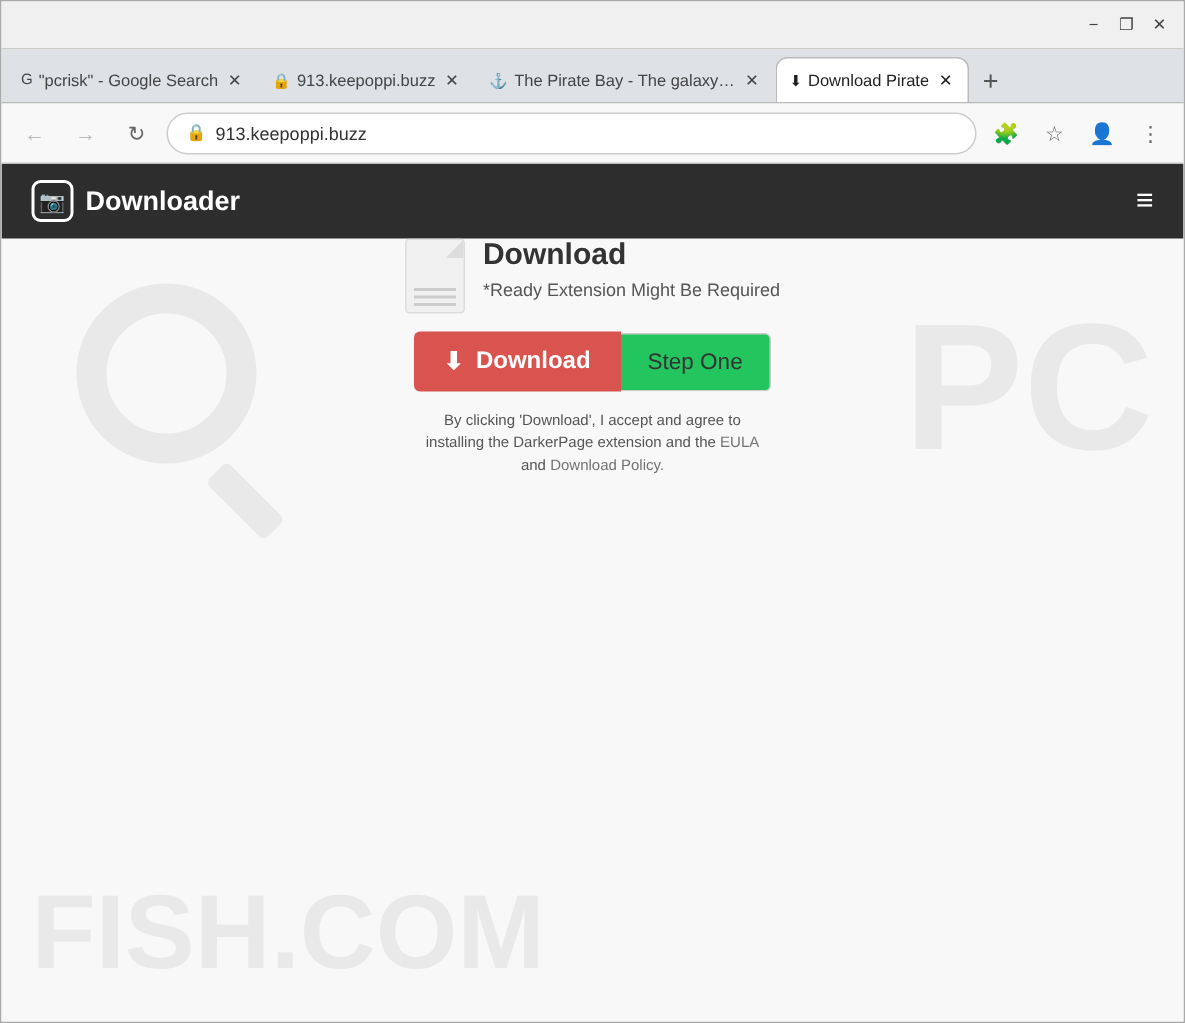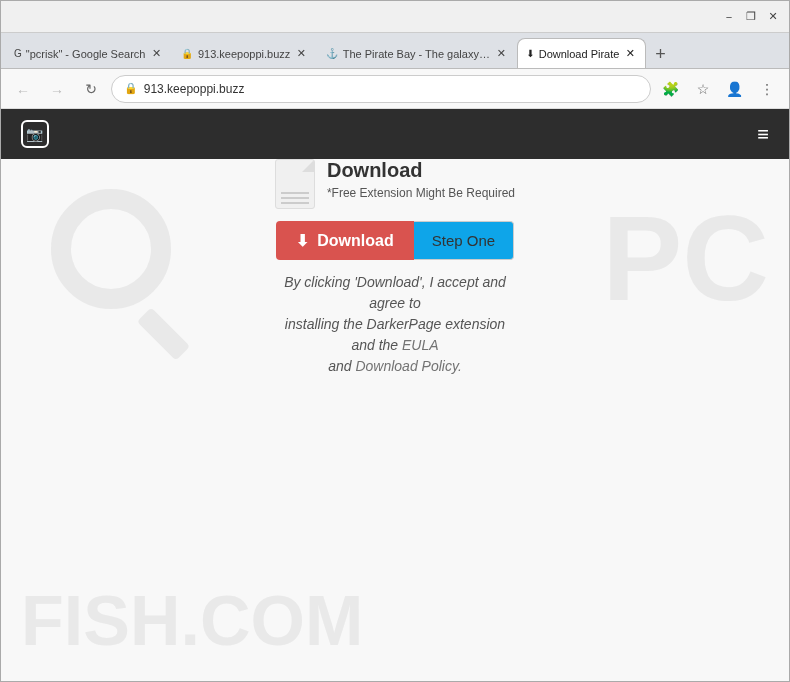--- a/index.html
+++ b/index.html
@@ -264,36 +264,35 @@
       color: #fff;
       border: none;
       padding: 10px 20px;
       font-size: 16px;
       cursor: pointer;
       border-radius: 4px 0 0 4px;
       display: flex; align-items: center; gap: 8px;
       font-weight: bold;
     }
     .step-one-btn {
-      background: #0ea5e9;
+      background: #22c55e;
       color: #333;
       border: 1px solid #ccc;
       border-left: none;
       padding: 10px 18px;
       font-size: 15px;
       cursor: pointer;
       border-radius: 0 4px 4px 0;
     }
 
     .legal-text {
-      font-size: 14px;
+      font-size: 10px;
       color: #555;
       text-align: center;
       max-width: 240px;
-      font-style: italic;
       line-height: 1.5;
     }
     .legal-text a { color: #737373; text-decoration: none; }
 
     .page-wrapper {
       height: 100%;
       display: flex;
       flex-direction: column;
     }
   </style>
@@ -352,20 +351,21 @@
   </div>
 
   <div class="page-content">
     <div class="page-wrapper">
 
       <div class="site-navbar">
         <div class="site-brand">
           <div class="site-brand-icon">
             <span>📷</span>
           </div>
+          <span>Downloader</span>
         </div>
         <button class="hamburger-btn">≡</button>
       </div>
 
       <div class="main-area">
 
         <div class="watermark-magnifier">
           <div class="watermark-magnifier-circle"></div>
           <div class="watermark-magnifier-handle"></div>
         </div>
@@ -379,21 +379,21 @@
             <div class="file-icon">
               <div class="file-icon-corner"></div>
               <div class="file-icon-lines">
                 <div class="file-icon-line"></div>
                 <div class="file-icon-line"></div>
                 <div class="file-icon-line"></div>
               </div>
             </div>
             <div class="card-info">
               <span class="card-title-text">Download</span>
-              <span class="card-note">*Free Extension Might Be Required</span>
+              <span class="card-note">*Ready Extension Might Be Required</span>
             </div>
           </div>
 
           <div class="btn-row">
             <button class="download-btn">
               <span>⬇</span>
               <span>Download</span>
             </button>
             <button class="step-one-btn">Step One</button>
           </div>

